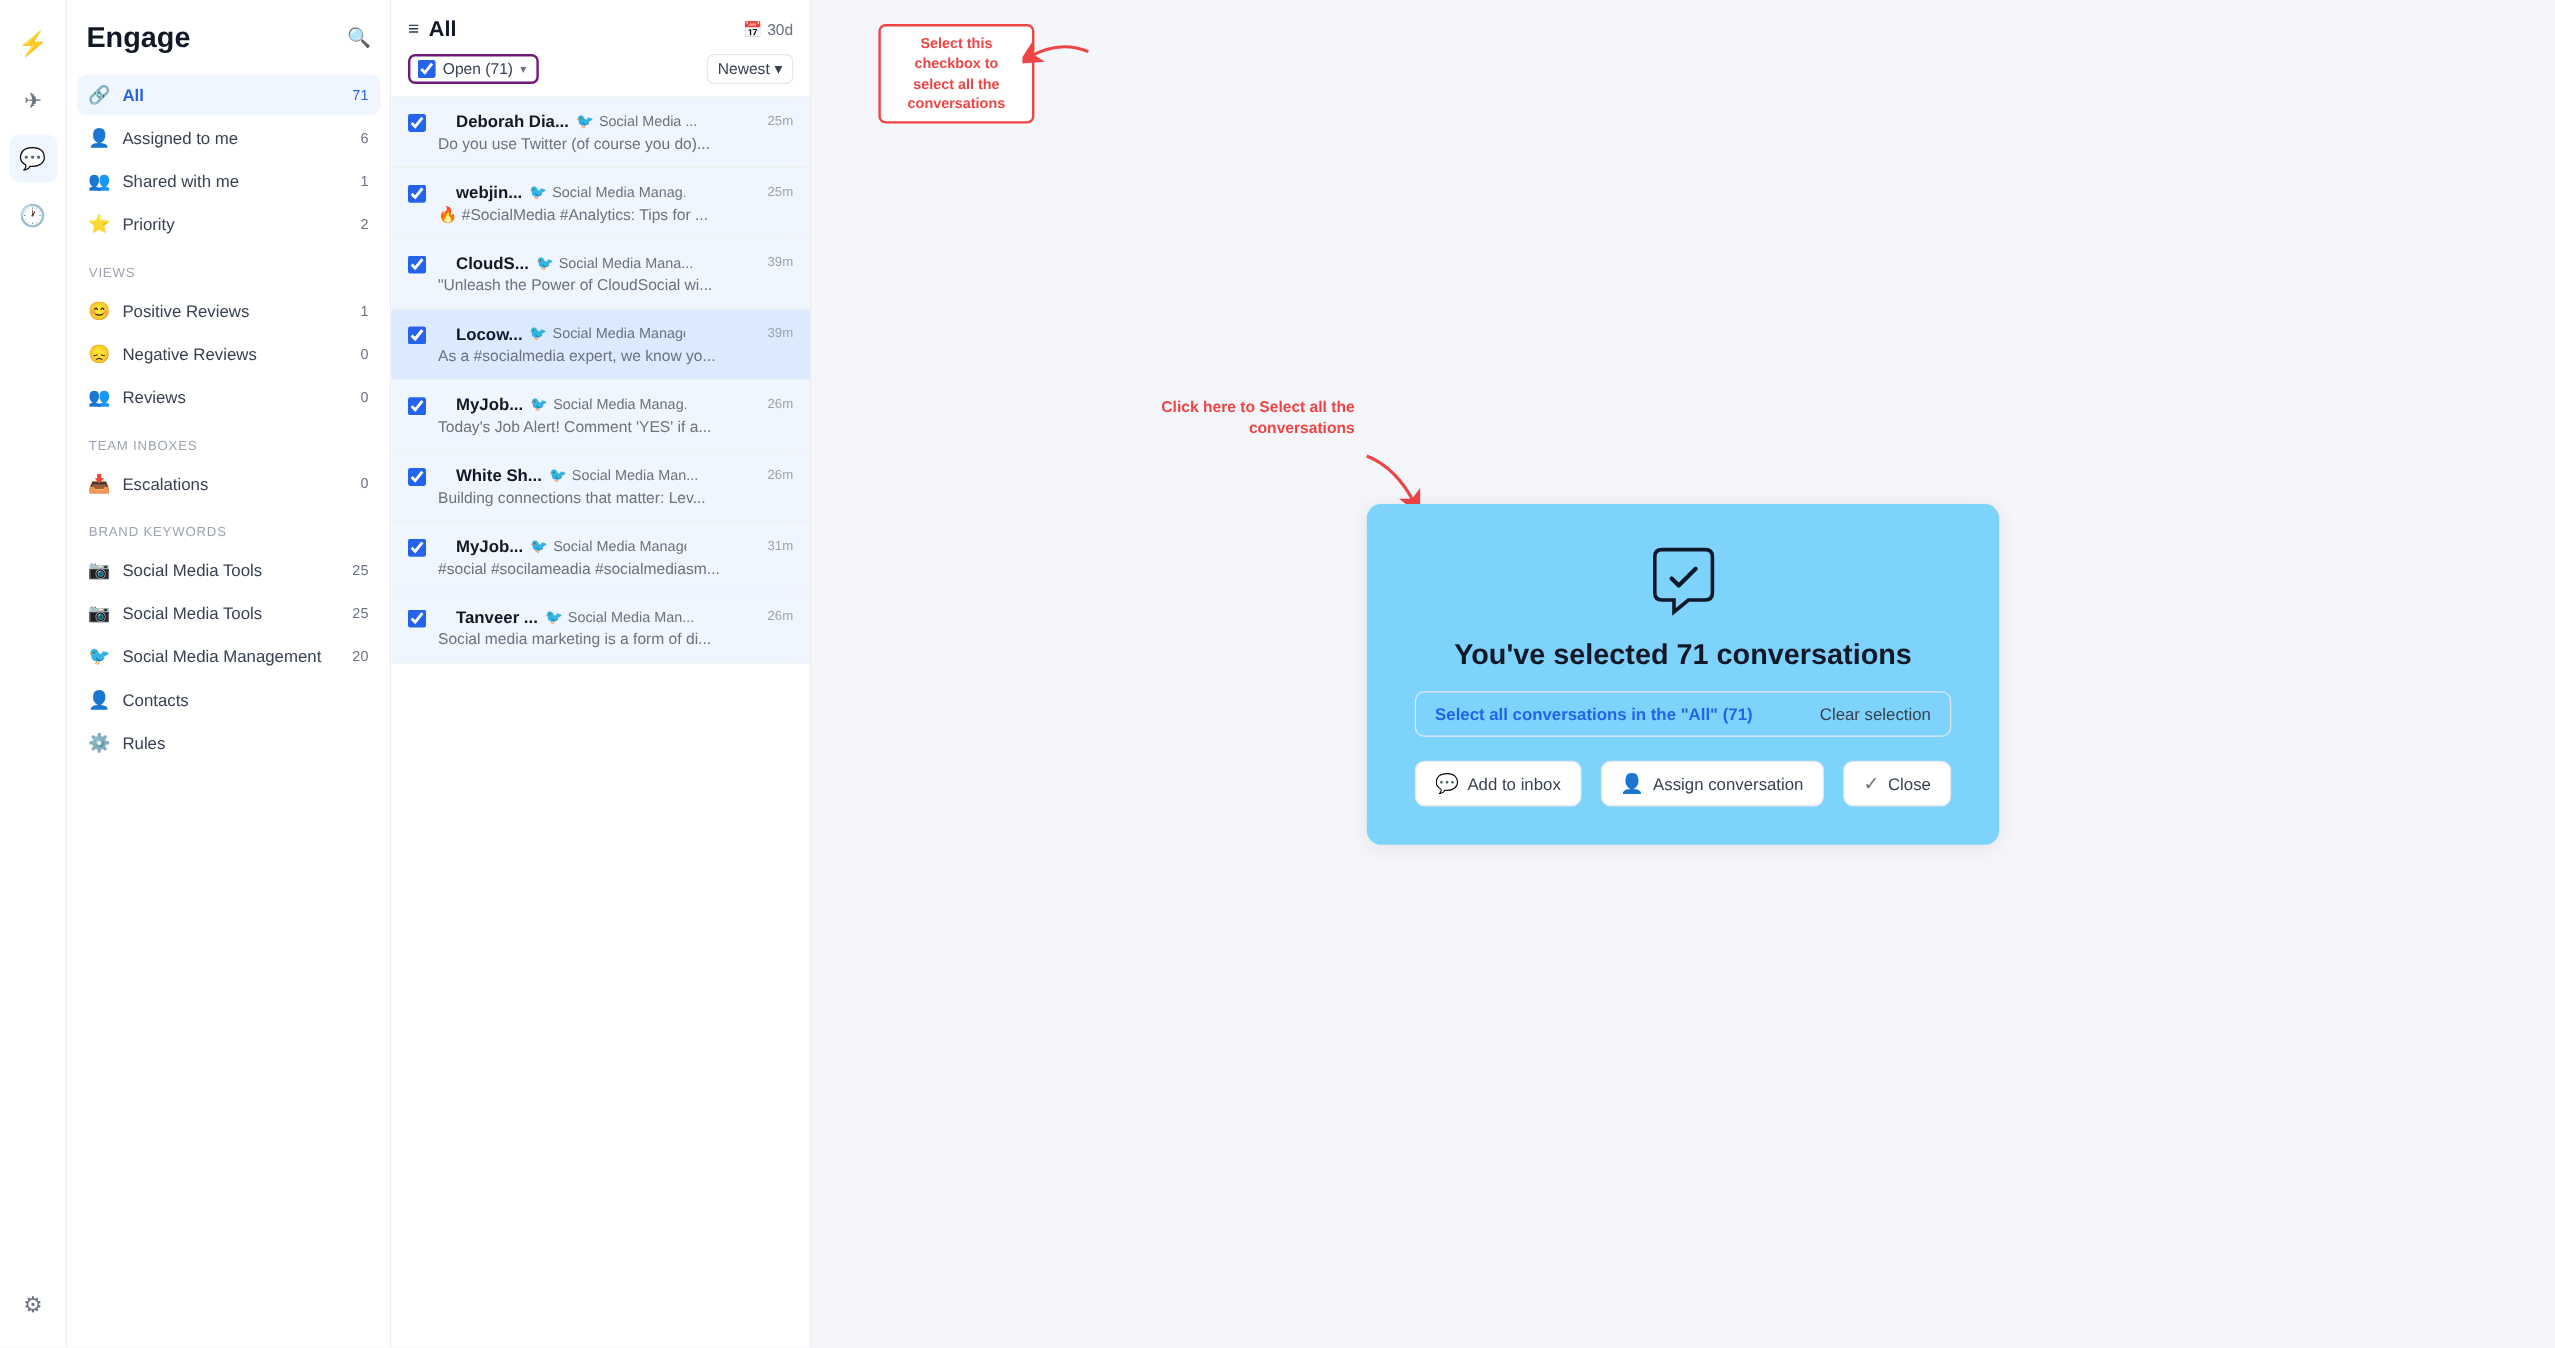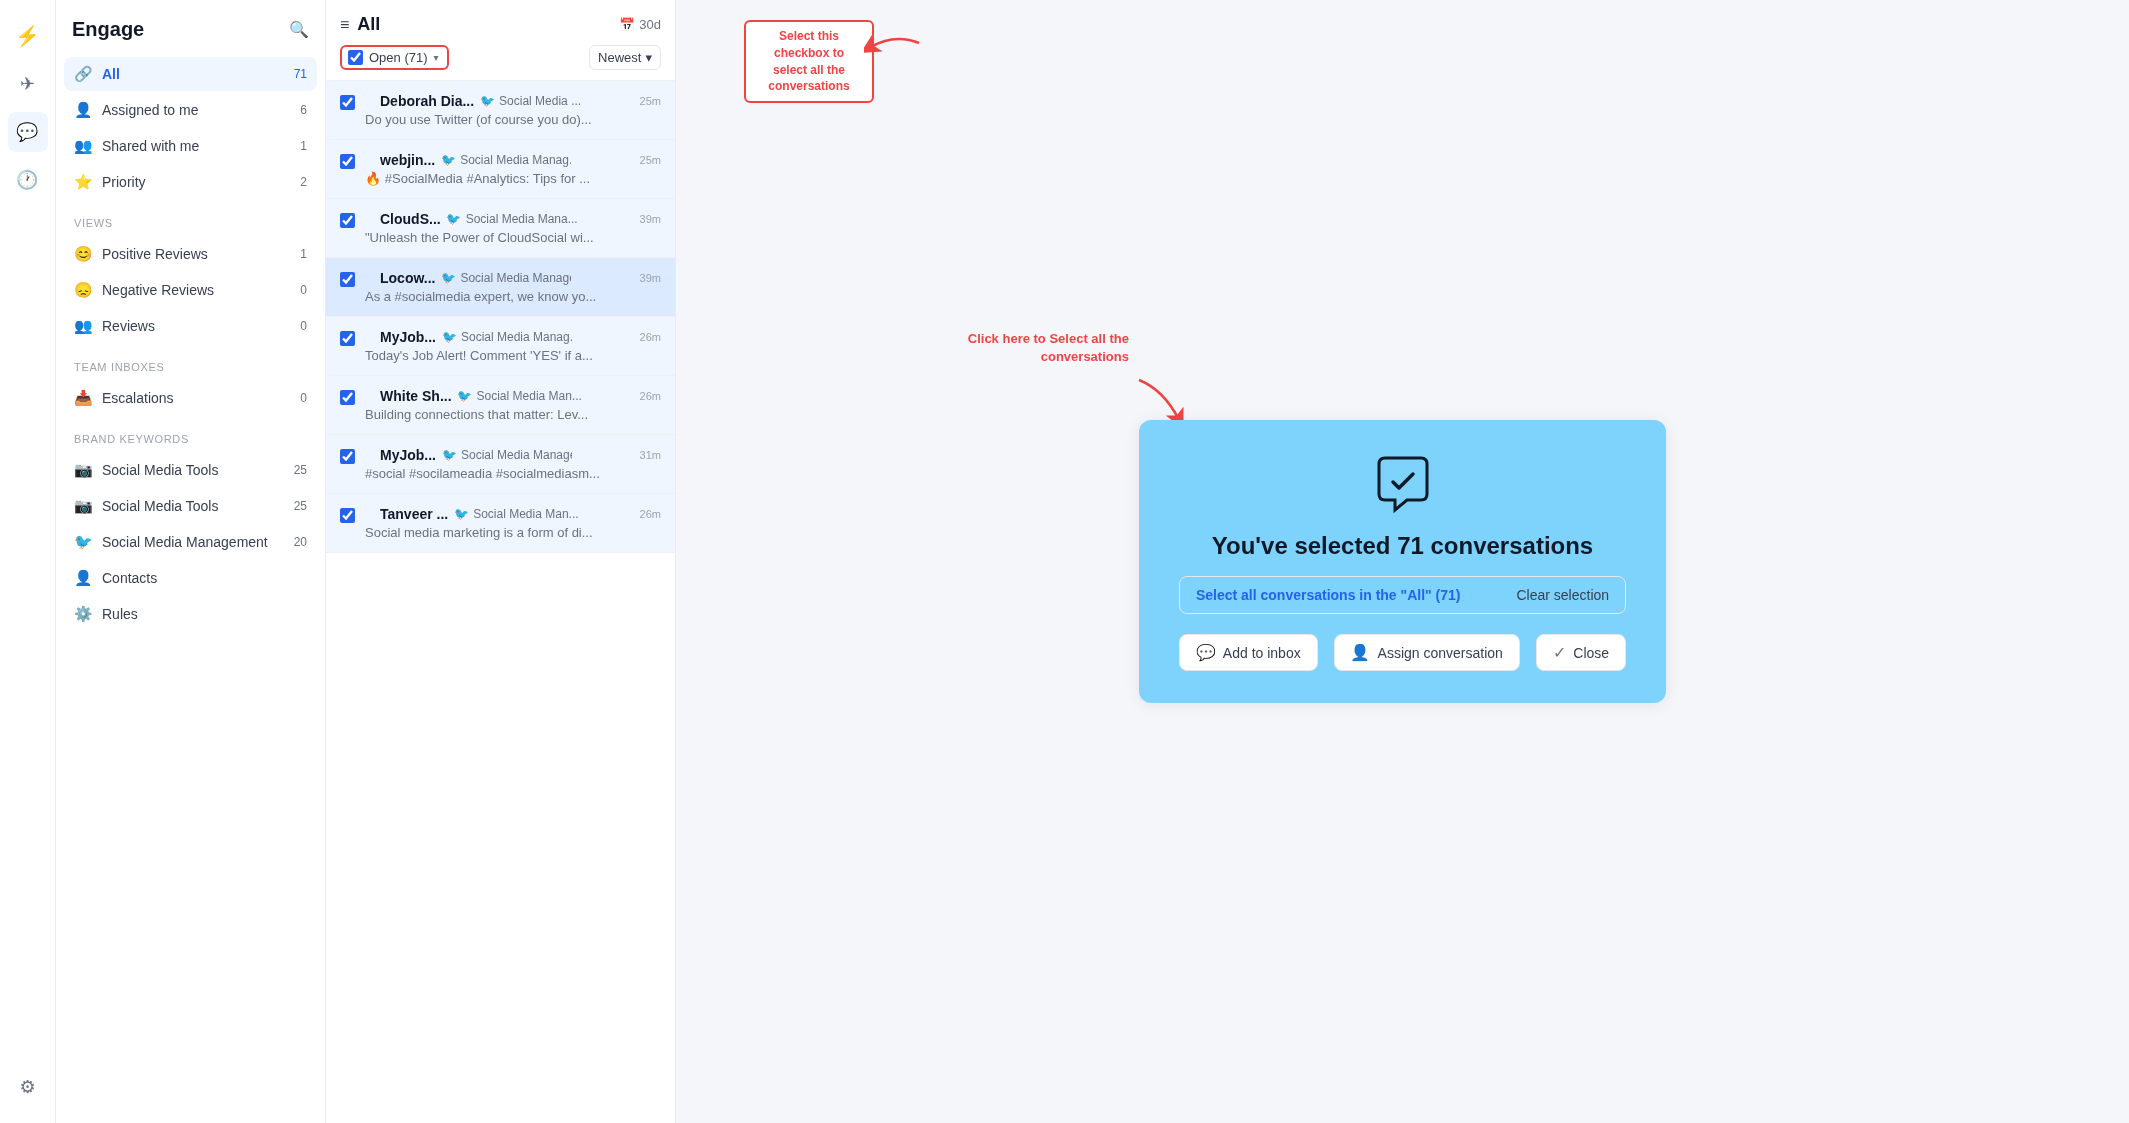--- a/index.html
+++ b/index.html
@@ -38,21 +38,21 @@
       flex-direction: column;
       overflow-y: auto;
     }
     .sidebar-header {
       display: flex;
       align-items: center;
       justify-content: space-between;
       padding: 18px 16px 12px;
     }
     .sidebar-title {
-      font-size: 20px;
+      font-size: 24px;
       font-weight: 700;
       color: #111827;
     }
     .sidebar-search {
       color: #6b7280;
       cursor: pointer;
       font-size: 16px;
     }
 
     .sidebar-nav { padding: 4px 8px; }
@@ -111,21 +111,21 @@
 
     .conv-filter-row {
       display: flex;
       align-items: center;
       gap: 8px;
     }
     .filter-checkbox-wrap {
       display: flex;
       align-items: center;
       gap: 6px;
-      border: 2px solid #ef4444;
+      border: 2px solid #701a75;
       border-radius: 6px;
       padding: 3px 8px 3px 6px;
       cursor: pointer;
       position: relative;
     }
     .filter-checkbox {
       width: 15px; height: 15px;
       accent-color: #2563eb;
       cursor: pointer;
     }
@@ -486,21 +486,21 @@
           <span class="conv-time">26m</span>
         </div>
         <div class="conv-preview">Social media marketing is a form of di...</div>
       </div>
     </div>
   </div>
 </div>
 
 <div class="main-content">
 
-  <div style="position:absolute; top:20px; left:68px; display:flex; align-items:flex-start; gap:0; pointer-events:none;">
+  <div style="position:absolute; top:20px; left:56px; display:flex; align-items:flex-start; gap:0; pointer-events:none;">
     <div style="background:#fff; border:2px solid #ef4444; border-radius:6px; padding:6px 10px; font-size:12px; color:#ef4444; font-weight:700; line-height:1.4; width:130px; text-align:center;">Select this checkbox to select all the conversations</div>
     <div style="display:flex; align-items:center; margin-top:8px; margin-left:-10px;">
       <svg width="60" height="30" viewBox="0 0 60 30" fill="none" xmlns="http://www.w3.org/2000/svg">
         <path d="M55 15 Q30 5 5 20" stroke="#ef4444" stroke-width="2.5" fill="none" marker-end="url(#arr1)"></path>
         <defs>
           <marker id="arr1" markerWidth="8" markerHeight="8" refX="4" refY="4" orient="auto">
             <path d="M0,0 L8,4 L0,8 L2,4 Z" fill="#ef4444"></path>
           </marker>
         </defs>
       </svg>

